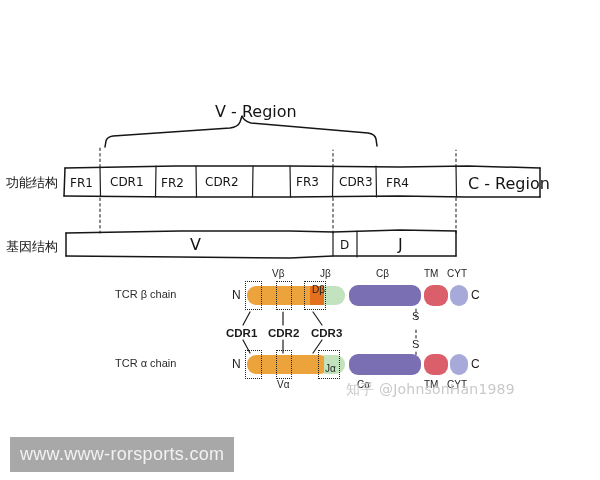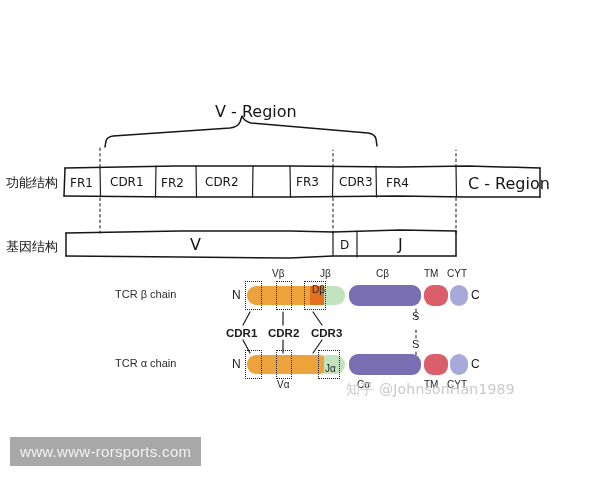--- a/index.html
+++ b/index.html
@@ -30,23 +30,23 @@
     top: 9px;
     right: 0px;
     height: 27px;
     padding: 0 9px;
     font-size: 17px;
     letter-spacing: 0.2px;
   }
   #url-watermark {
     left: 10px;
     top: 437px;
-    height: 29px;
+    height: 35px;
     padding: 0 10px;
-    font-size: 15px;
+    font-size: 18px;
     letter-spacing: 0.3px;
   }
 
   
   #title {
     position: absolute;
     left: 24px;
     top: 61px;
     font-size: 14.5px;
     color: #1b1b1b;

